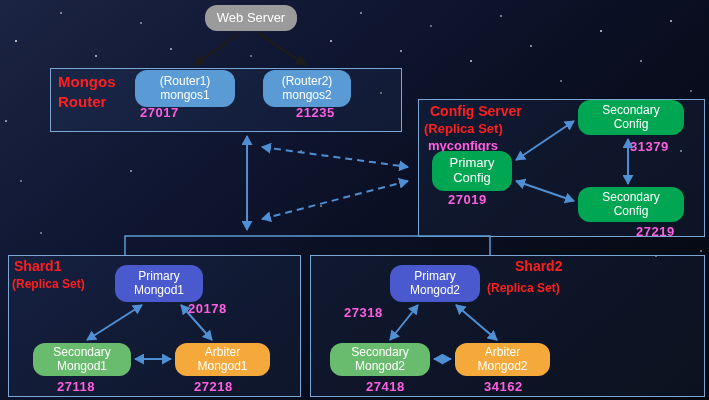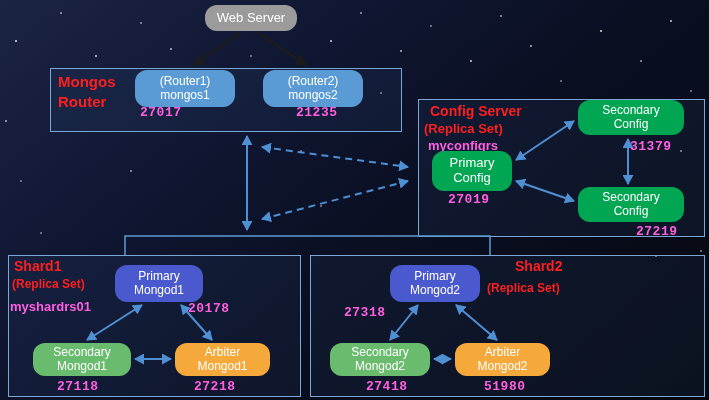--- a/index.html
+++ b/index.html
@@ -32,21 +32,21 @@
     position:absolute;display:flex;flex-direction:column;align-items:center;justify-content:center;
     color:#fff;text-align:center;font-size:12px;line-height:1.15;border-radius:12px;
   }
   .node span{display:block;}
   .gray{background:#9b9b9b;font-size:13px;}
   .blue{background:#5b9bd5;}
   .indigo{background:#4a5ace;}
   .green{background:#00a651;}
   .lgreen{background:#69bb6d;}
   .orange{background:#f5a93a;}
-  .port{position:absolute;color:#ff5fe0;font-weight:bold;font-size:13px;letter-spacing:.5px;font-family:Liberation Mono, monospace;}
+  .port{position:absolute;color:#ff5fe0;font-weight:bold;font-size:13px;letter-spacing:.5px;}
   .redtitle{position:absolute;color:#ff1f1f;font-weight:bold;}
   .pinkname{position:absolute;color:#ff5fe0;font-weight:bold;font-size:13px;}
   .wires{position:absolute;left:0;top:0;pointer-events:none;}
 </style>
 </head>
 <body>
 
 <div class="stage">
   <div class="stars"></div>
 
@@ -96,21 +96,21 @@
     <span style="display:block">Mongos</span>
     <span style="display:block">Router</span>
   </div>
 
   <div class="node blue" style="left:135px;top:70px;width:100px;height:37px">
     <span>(Router1)</span>
     <span>mongos1</span>
   </div>
   <span class="port" style="left:140px;top:105px">27017</span>
 
-  <div class="node blue" style="left:263px;top:70px;width:100px;height:37px">
+  <div class="node blue" style="left:263px;top:70px;width:88px;height:37px">
     <span>(Router2)</span>
     <span>mongos2</span>
   </div>
   <span class="port" style="left:296px;top:105px">21235</span>
 
   <span class="redtitle" style="left:430px;top:103px;font-size:14px">Config Server</span>
   <span class="redtitle" style="left:424px;top:121px;font-size:13px">(Replica Set)</span>
   <span class="pinkname" style="left:428px;top:138px">myconfigrs</span>
 
   <div class="node green" style="left:432px;top:151px;width:80px;height:40px;font-size:13px">
@@ -126,21 +126,20 @@
   <span class="port" style="left:630px;top:139px">31379</span>
 
   <div class="node green" style="left:578px;top:187px;width:106px;height:35px">
     <span>Secondary</span>
     <span>Config</span>
   </div>
   <span class="port" style="left:636px;top:224px">27219</span>
 
   <span class="redtitle" style="left:14px;top:258px;font-size:14px">Shard1</span>
   <span class="redtitle" style="left:12px;top:277px;font-size:12px">(Replica Set)</span>
-  <span class="pinkname" style="left:10px;top:299px">myshardrs01</span>
 
   <div class="node indigo" style="left:115px;top:265px;width:88px;height:37px">
     <span>Primary</span>
     <span>Mongod1</span>
   </div>
   <span class="port" style="left:188px;top:301px">20178</span>
 
   <div class="node lgreen" style="left:33px;top:343px;width:98px;height:33px">
     <span>Secondary</span>
     <span>Mongod1</span>
@@ -165,14 +164,14 @@
   <div class="node lgreen" style="left:330px;top:343px;width:100px;height:33px">
     <span>Secondary</span>
     <span>Mongod2</span>
   </div>
   <span class="port" style="left:366px;top:379px">27418</span>
 
   <div class="node orange" style="left:455px;top:343px;width:95px;height:33px">
     <span>Arbiter</span>
     <span>Mongod2</span>
   </div>
-  <span class="port" style="left:484px;top:379px">51980</span>
+  <span class="port" style="left:484px;top:379px">34162</span>
 </div>
 
 </body></html>

